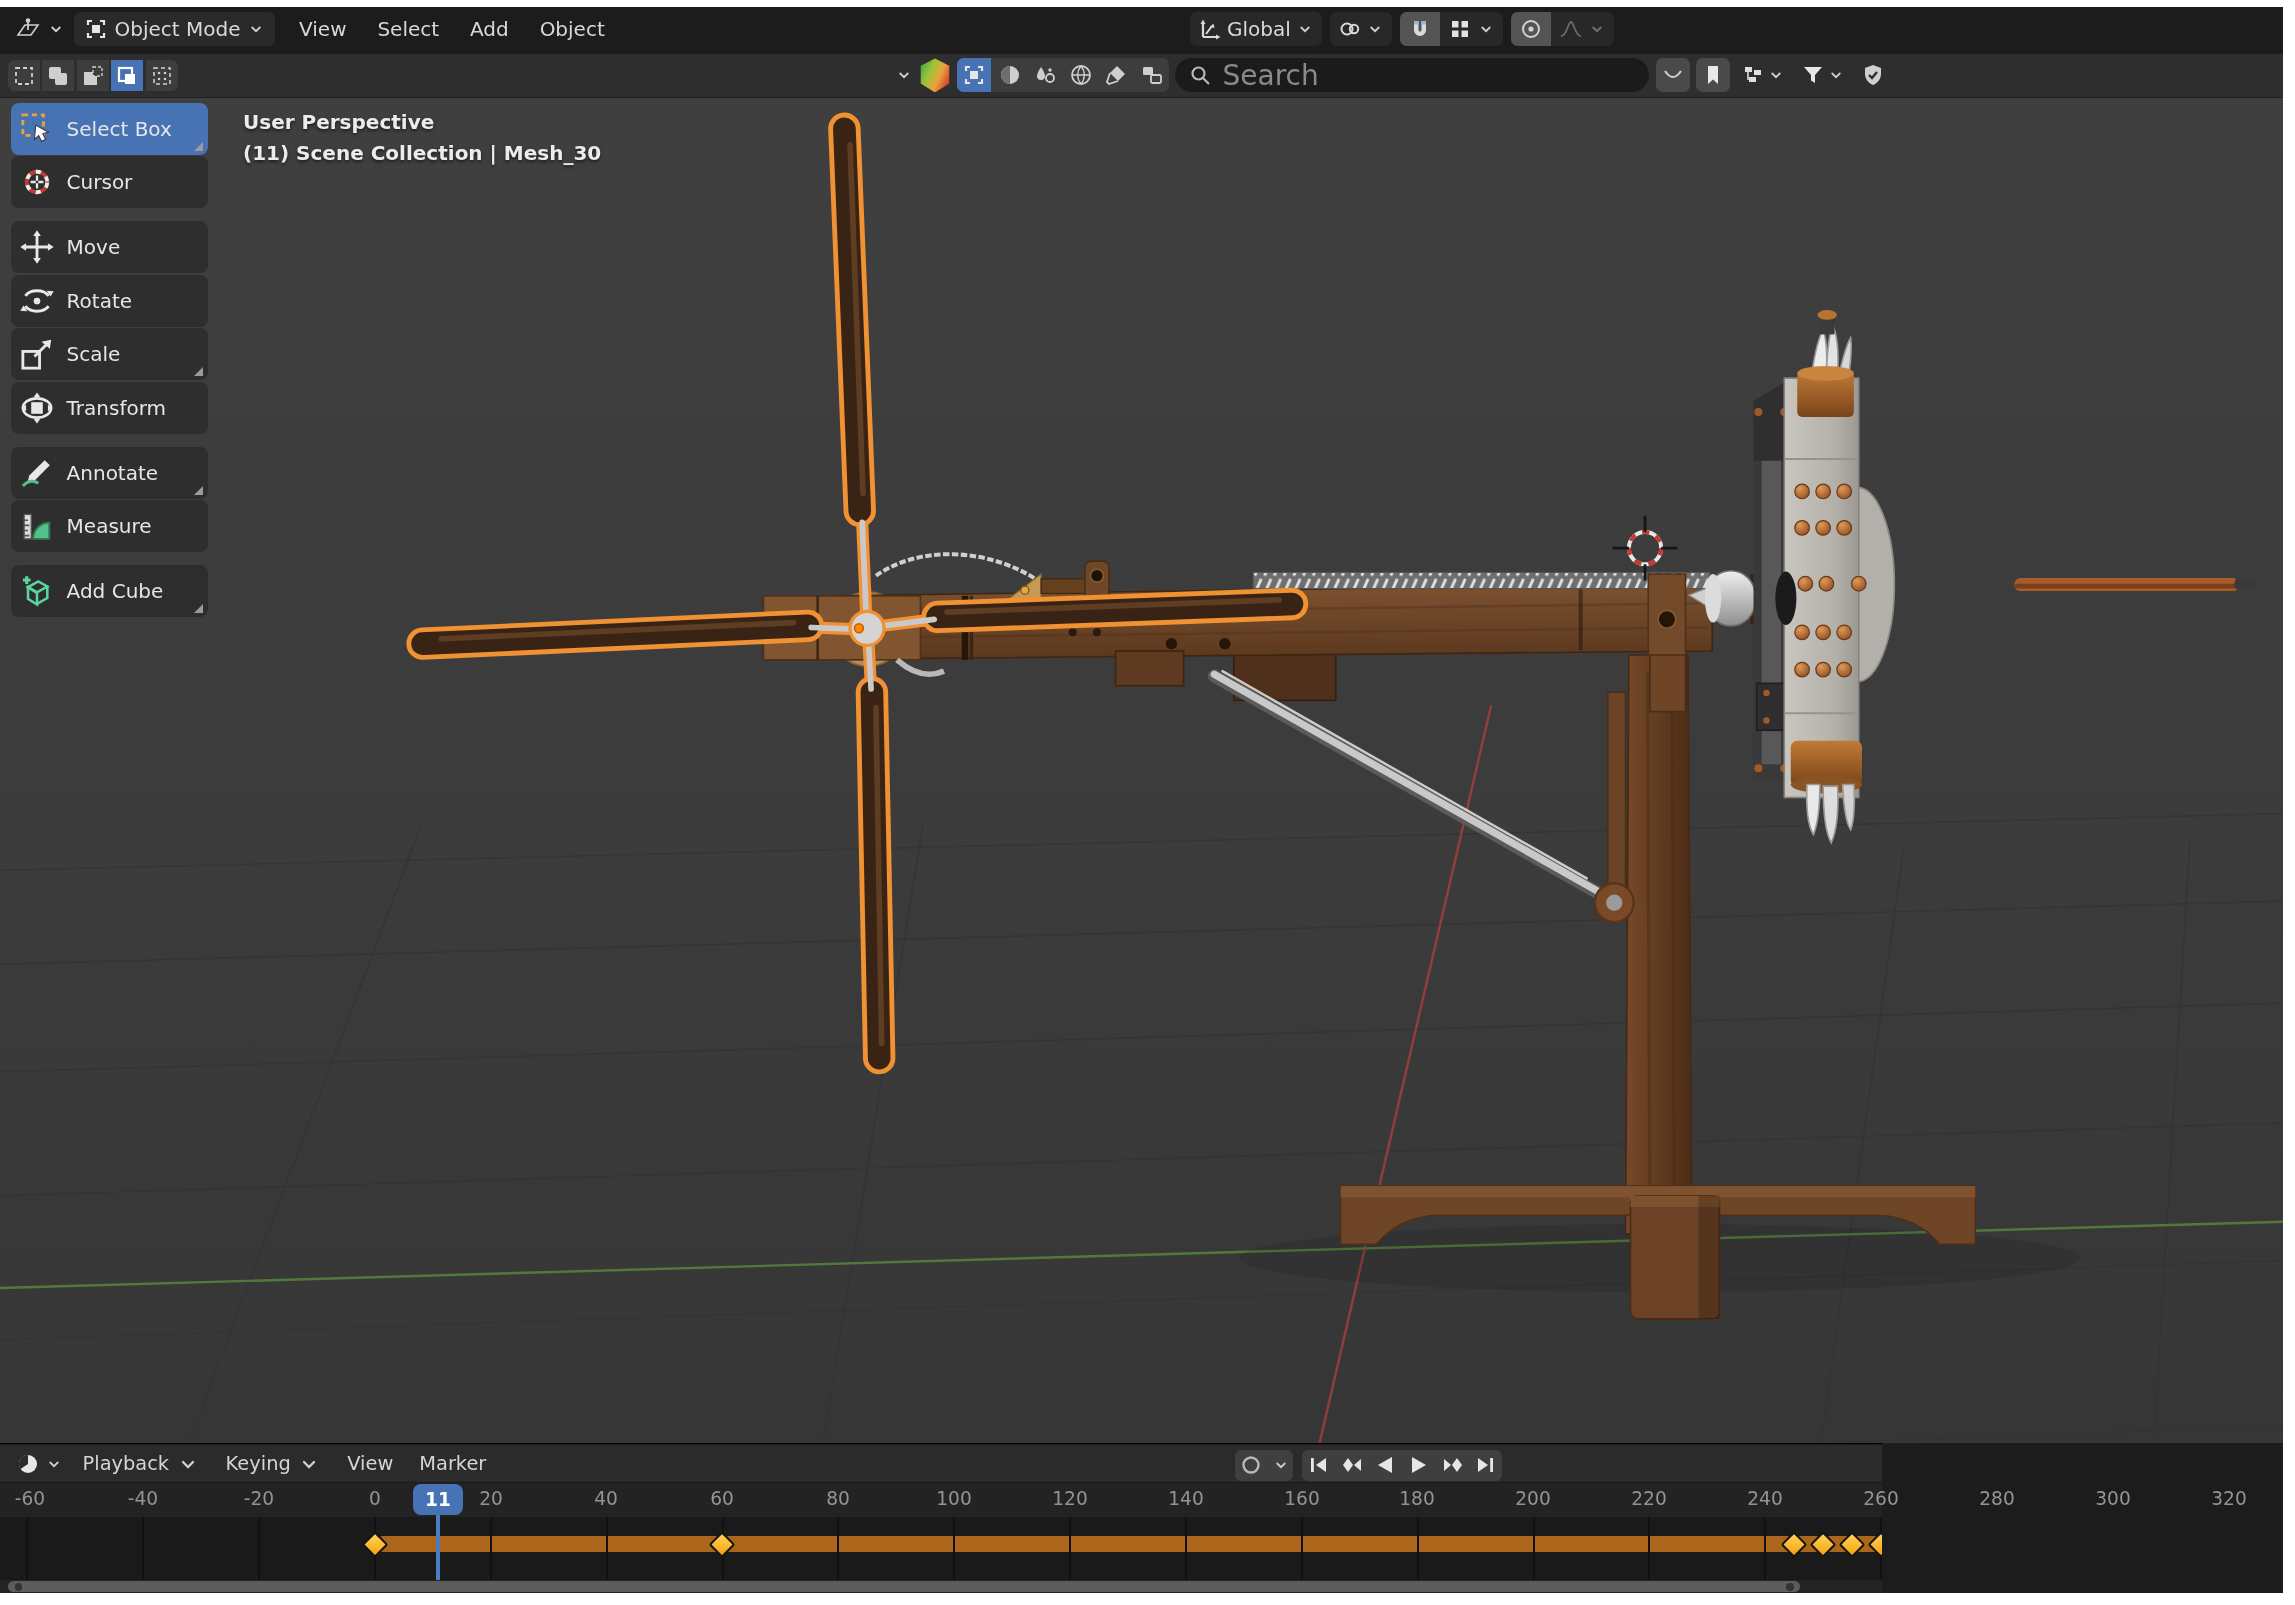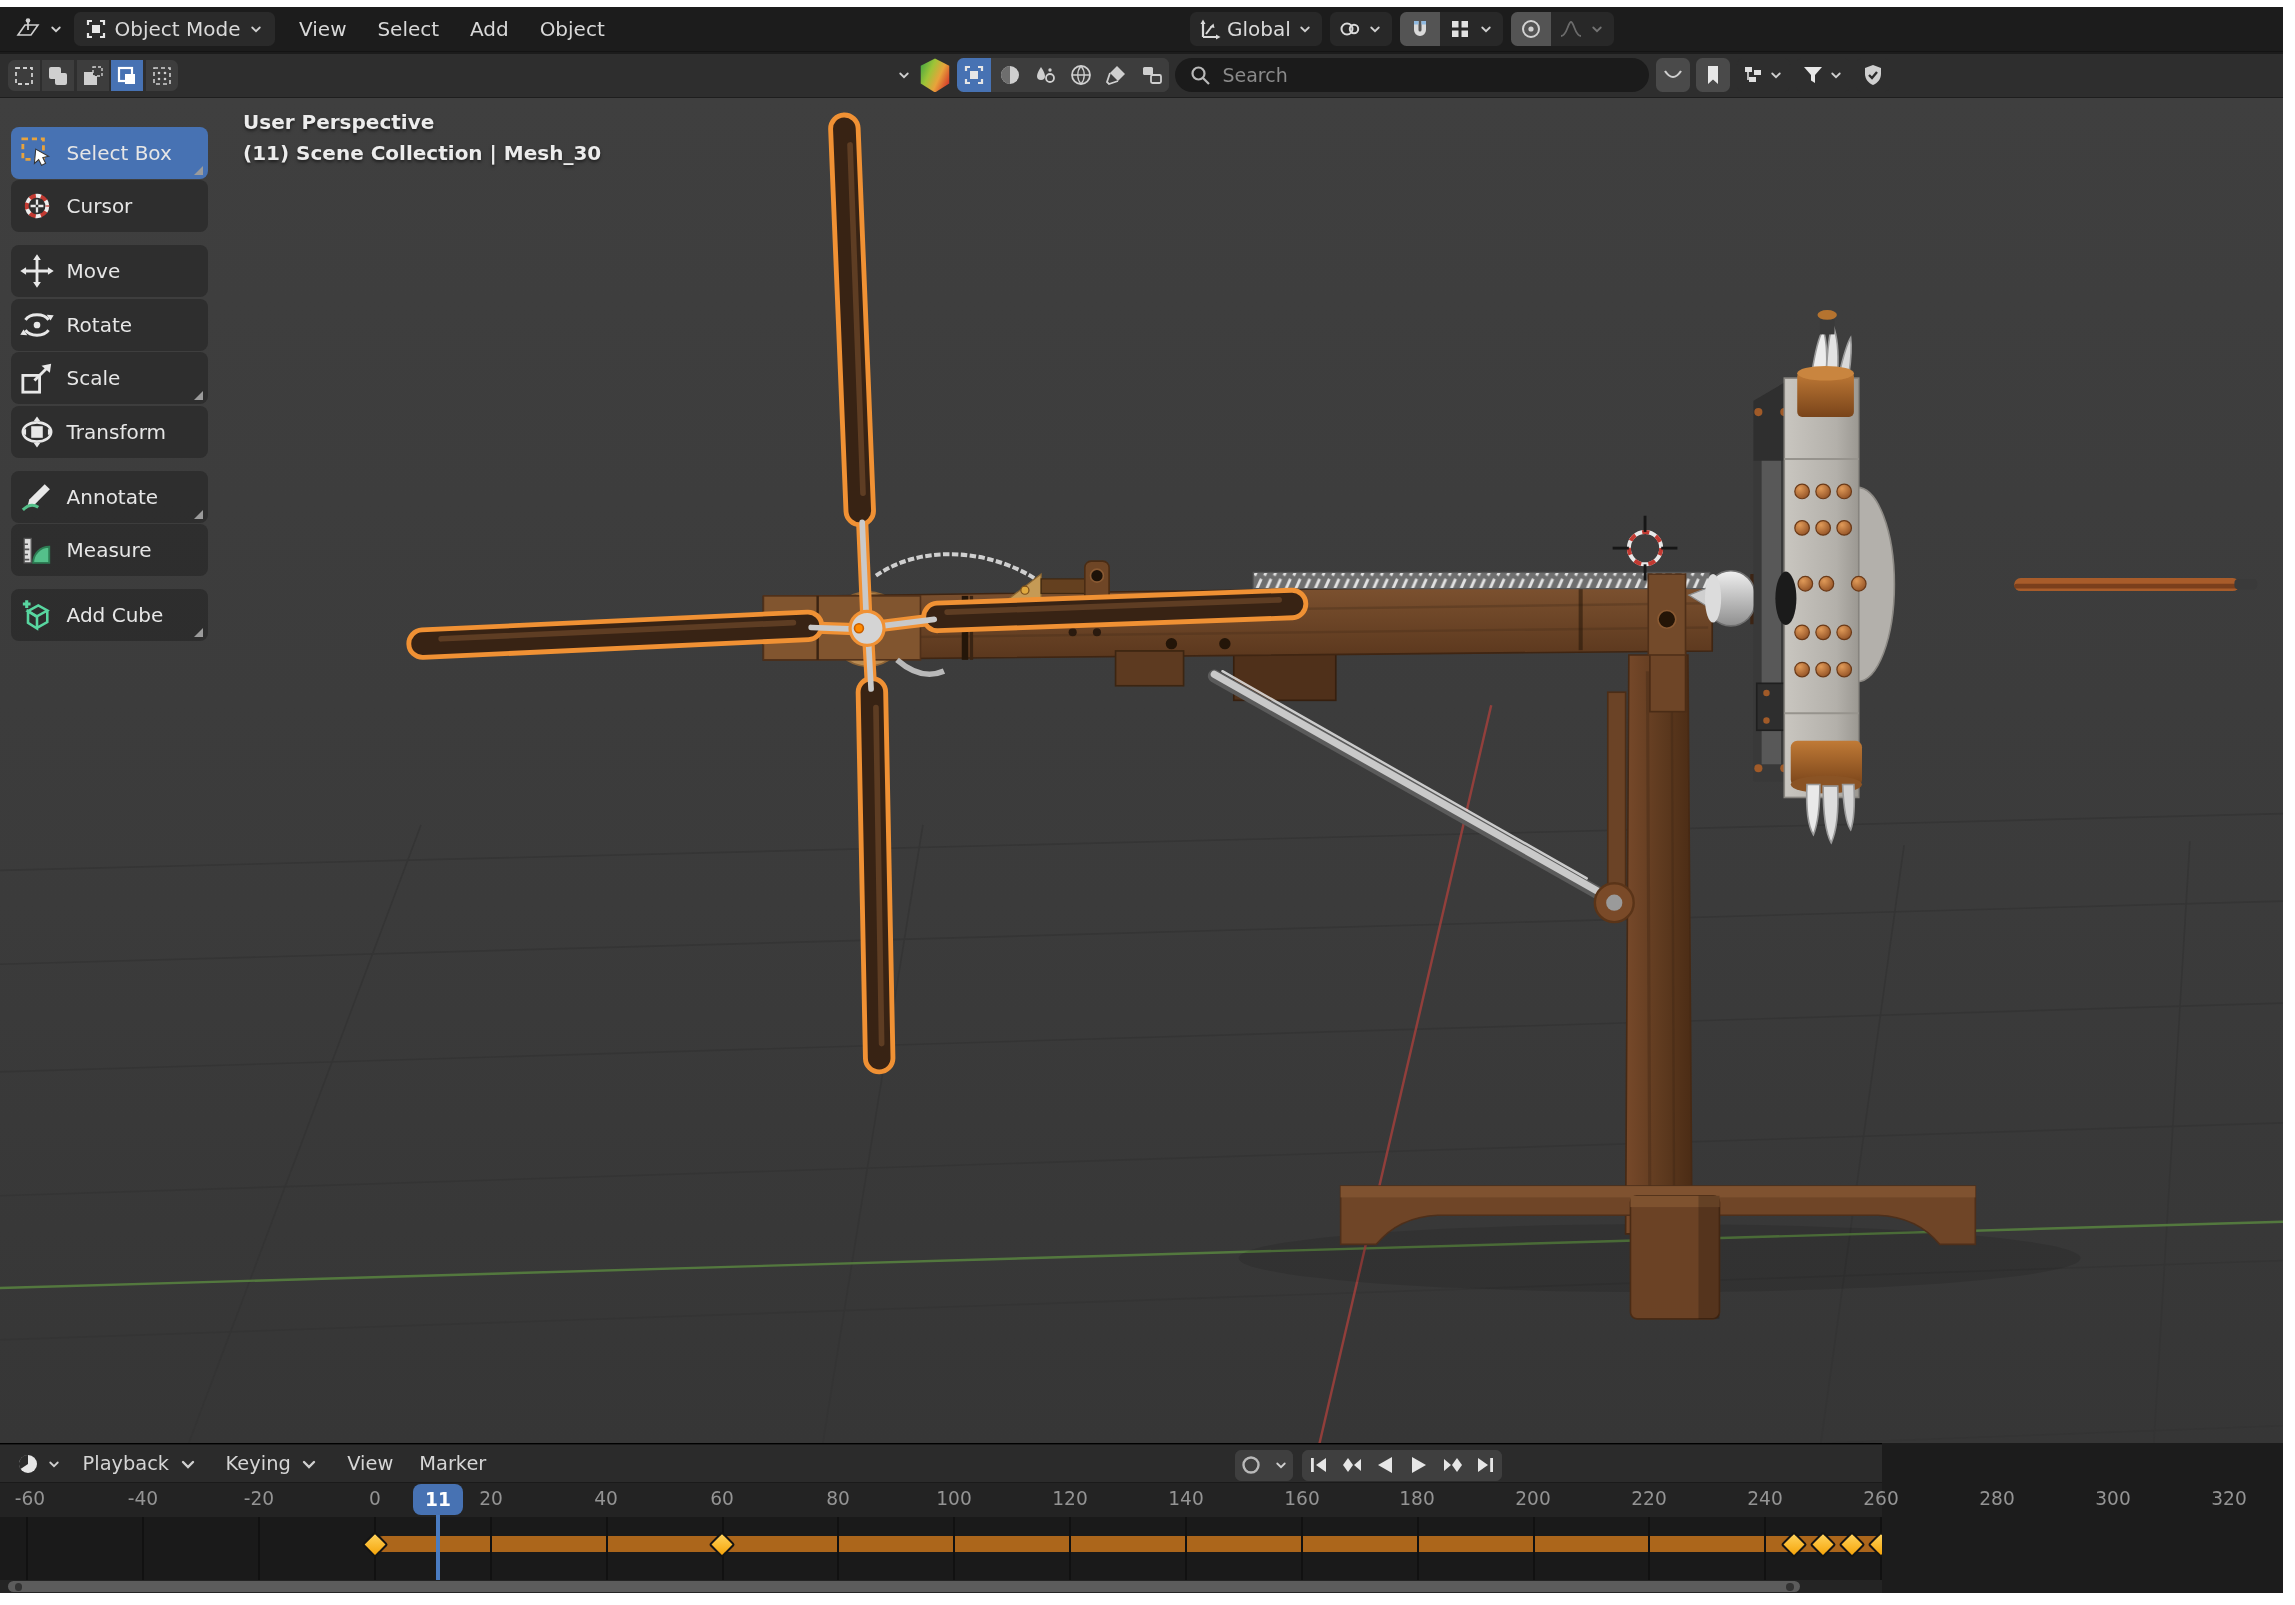--- a/index.html
+++ b/index.html
@@ -32,34 +32,34 @@
   .smb:last-child{border-radius:0 6.5px 6.5px 0;}
   .smb.active{background:#4772b3;}
   .r2-center{position:absolute;left:895px;top:4.9px;display:flex;align-items:center;gap:6.5px;}
   .colorshield{width:31px;height:34px;border-radius:6.5px;
      background:linear-gradient(115deg,#2f9e44 0%,#9ec437 35%,#e8a33b 60%,#d6432b 85%,#5b5bd6 100%);
      clip-path:polygon(50% 0,96% 22%,96% 74%,50% 100%,4% 74%,4% 22%);}
   .modegrp{display:flex;gap:1.6px;background:#3d3d3d;border-radius:6.5px;overflow:hidden;}
   .modeb{width:34px;height:34px;display:flex;align-items:center;justify-content:center;background:#3d3d3d;}
   .modeb.active{background:#4772b3;}
   .searchbox{display:flex;align-items:center;gap:8px;width:474px;height:34px;background:#1b1b1b;border-radius:17px;padding:0 13px;}
-  .searchbox input{flex:1;background:transparent;border:0;outline:0;color:#cfcfcf;font-size:19px;font-family:inherit;}
+  .searchbox input{flex:1;background:transparent;border:0;outline:0;color:#cfcfcf;font-size:28px;font-family:inherit;}
   .searchbox input::placeholder{color:#8a8a8a;}
   .rbtn{height:34px;min-width:31px;padding:0 4.9px;background:#2e2e2e;border-radius:6.5px;display:flex;align-items:center;justify-content:center;gap:1.6px;}
   .rbtn.lift{background:#4a4a4a;}
 
   
   .viewport{position:absolute;left:0;top:91px;width:2283px;height:1345px;
      background:linear-gradient(#3f3f3f,#3b3b3b 60%,#363636);overflow:hidden;}
   .scene{position:absolute;inset:0;}
   .ovtext{position:absolute;left:243px;top:9.7px;color:#ececec;font-size:20px;font-weight:600;
      text-shadow:0 1.6px 3.2px rgba(0,0,0,.55);line-height:31px;}
 
   
-  .toolbar{position:absolute;left:11.3px;top:29px;width:197px;display:flex;flex-direction:column;}
+  .toolbar{position:absolute;left:11.3px;top:5px;width:197px;display:flex;flex-direction:column;}
   .tgap{height:11.3px;}
   .tool{position:relative;display:flex;align-items:center;gap:11.3px;height:52px;background:rgba(44,44,44,.92);
      border-radius:8px;margin-bottom:1.6px;padding-left:8px;color:#e6e6e6;font-size:20px;}
   .tool .ic{width:36px;height:36px;}
   .tool.active{background:#4772b3;}
   .tool .sub{position:absolute;right:4.9px;bottom:4px;width:0;height:0;
      border-left:9px solid transparent;border-bottom:9px solid #9b9b9b;}
 
   
   .timeline{position:absolute;left:0;top:1436px;width:1882px;height:151px;background:#1a1a1a;border-top:1.6px solid #000;}

